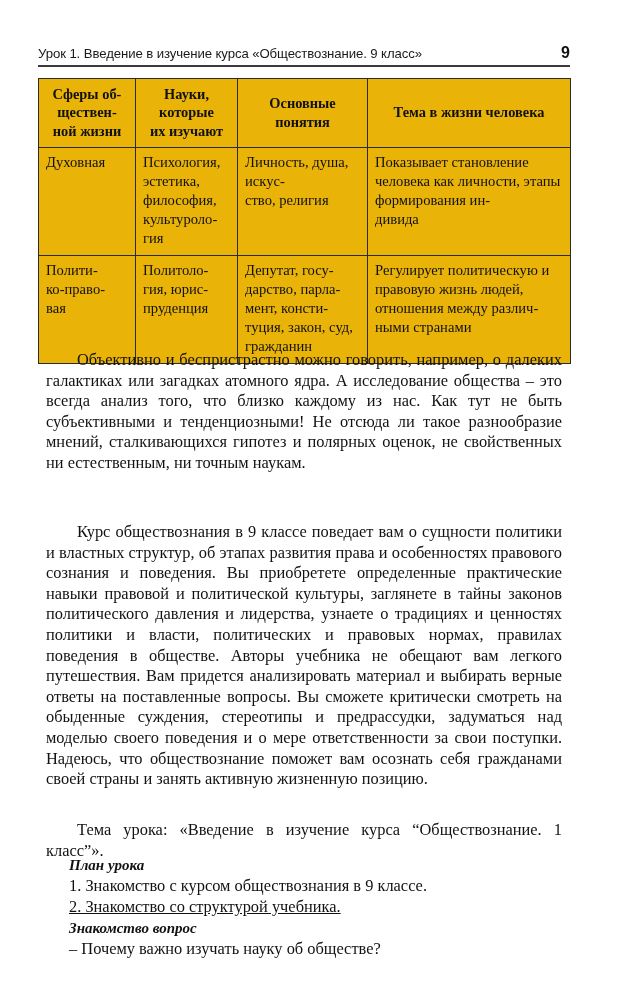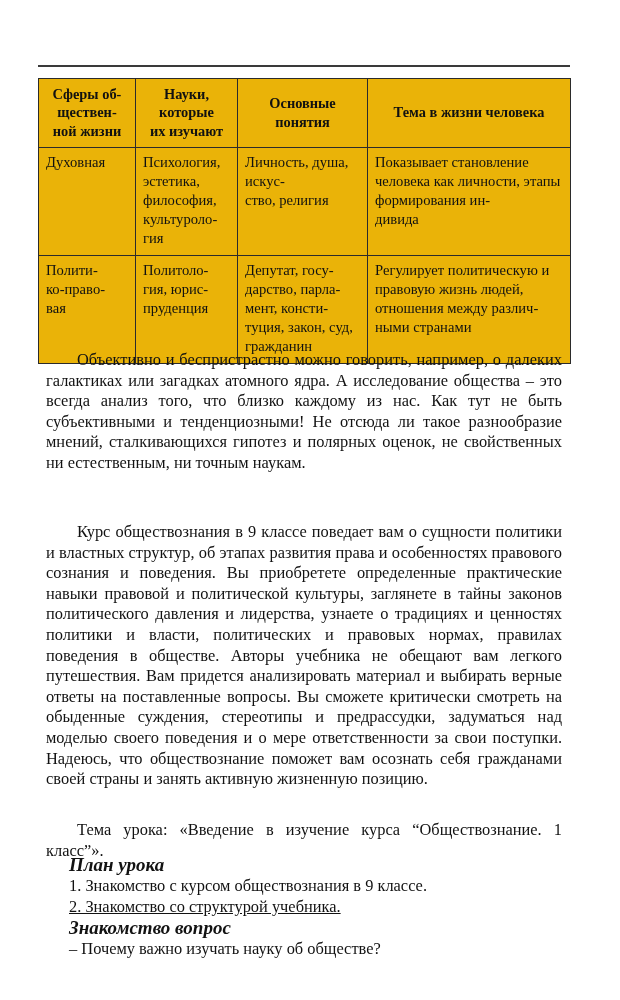--- a/index.html
+++ b/index.html
@@ -122,21 +122,21 @@
     color: #0d0d0d;
     letter-spacing: -0.1px;
   }
 
   .sub-heading {
     position: absolute;
     left: 38px;
     width: 532px;
     font-weight: bold;
     font-style: italic;
-    font-size: 19px;
+    font-size: 15px;
     line-height: 20.6px;
     text-indent: 31px;
     color: #121212;
   }
 
   .list-line {
     position: absolute;
     left: 38px;
     width: 532px;
     font-size: 16.4px;
@@ -154,20 +154,24 @@
   #plan-item-1      { top: 876px; }
   #plan-item-2      { top: 897px; text-decoration: underline; }
   #heading-problem  { top: 918px; }
   #problem-question { top: 939px; }
 </style>
 </head>
 <body>
 
 <div class="page">
 
+  <div class="running-head">
+    <span class="running-head-title">Урок 1. Введение в изучение курса «Обществознание. 9 класс»</span>
+    <span class="running-head-page">9</span>
+  </div>
   <div class="head-rule"></div>
 
   <table class="concept-table">
     <colgroup>
       <col class="col-a">
         <col class="col-b">
         <col class="col-c">
         <col class="col-d">
     </colgroup>
     <thead>

